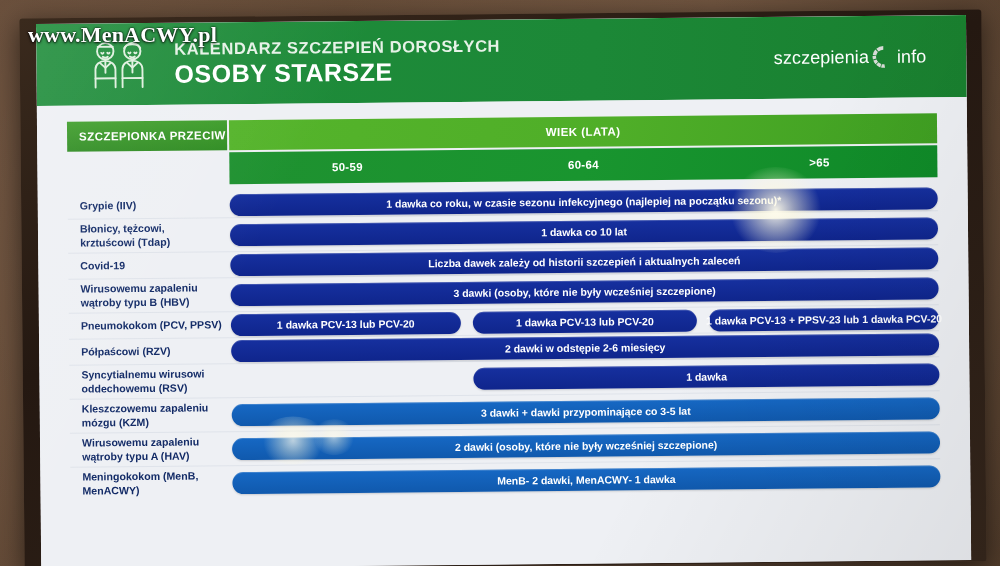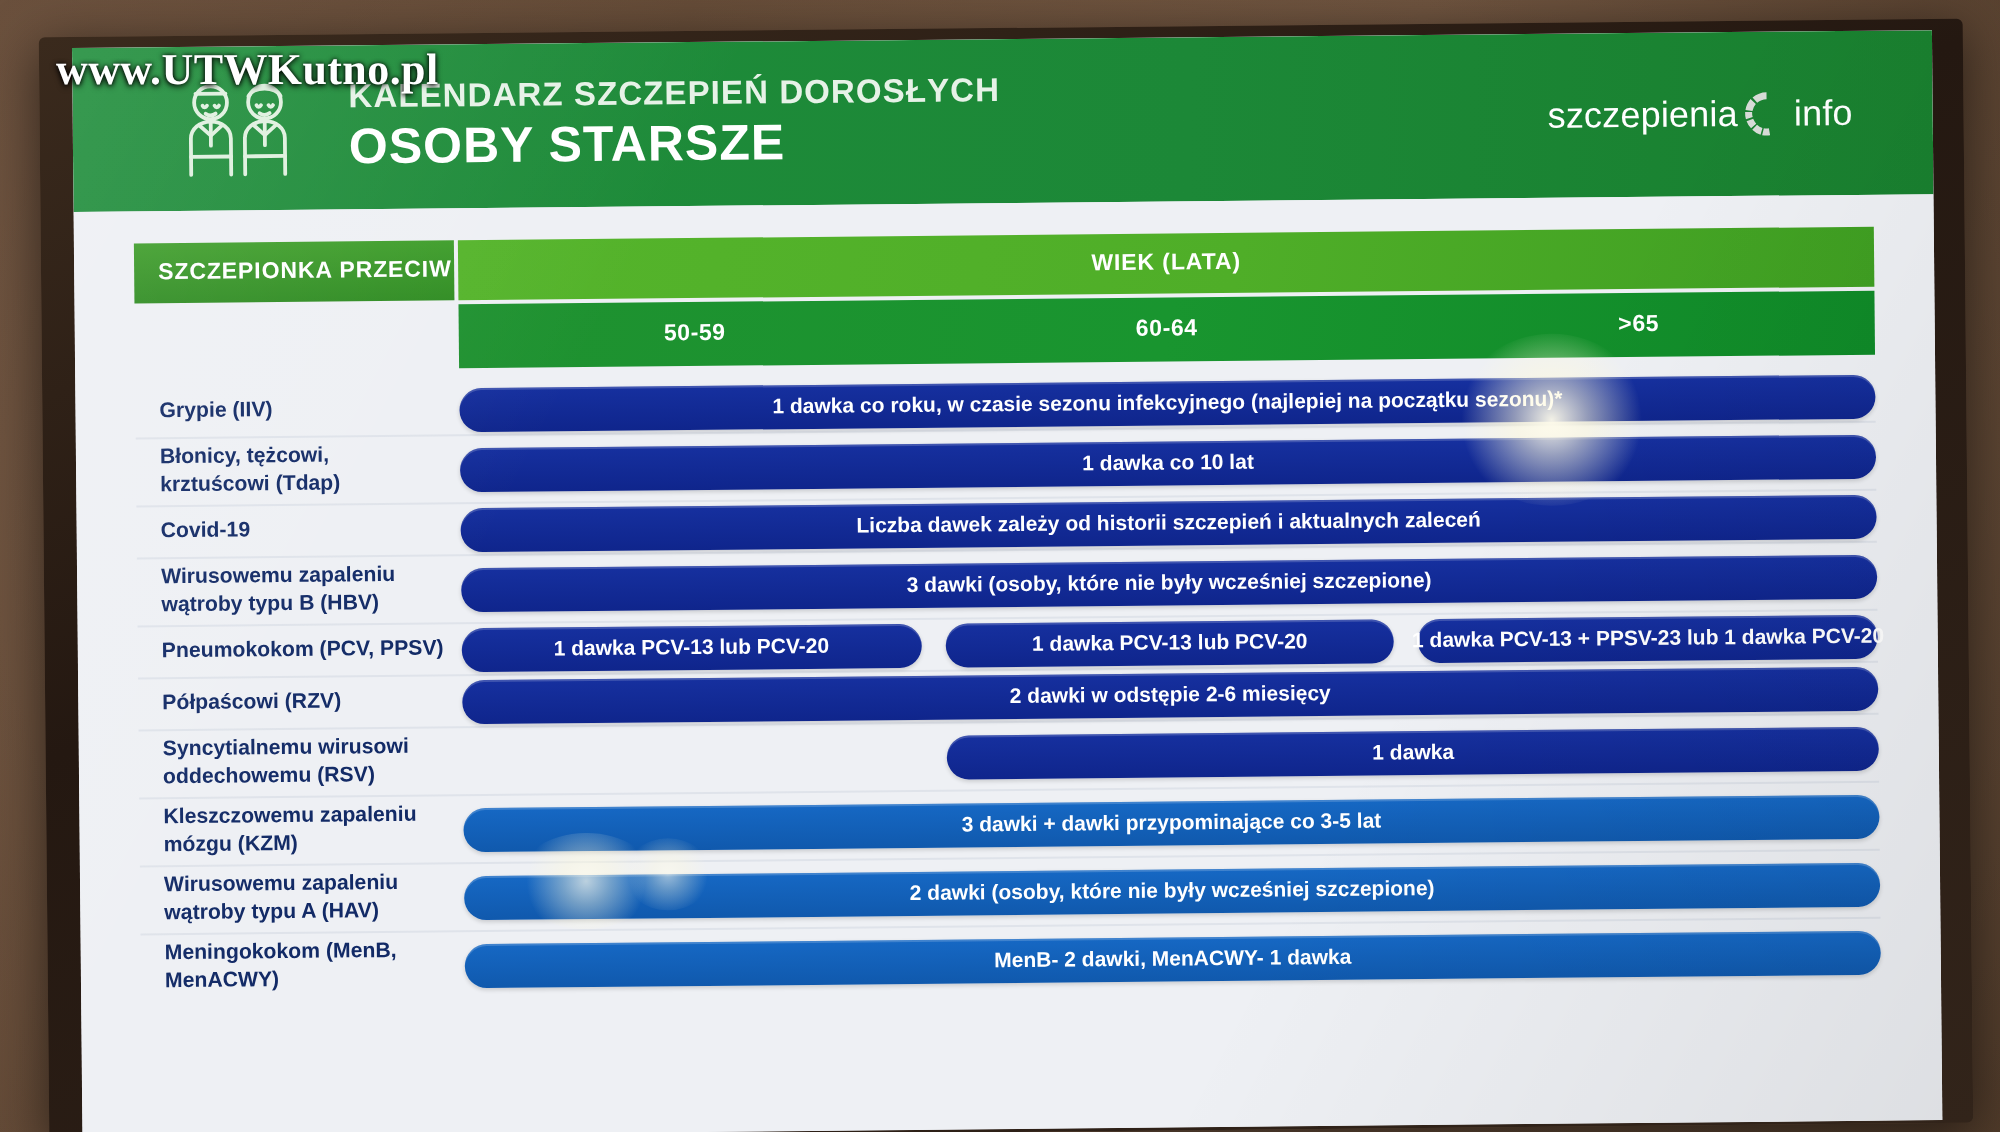--- a/index.html
+++ b/index.html
@@ -283,13 +283,13 @@
     
     
   </div>
 
   <div id="sheen"></div>
   <div class="glare" id="glare1"></div>
   <div class="glare" id="glare2"></div>
   <div class="glare" id="glare3"></div>
 </div>
 
-<div id="watermark">www.UTWKutno.pl</div>
+<div id="watermark">www.MenACWY.pl</div>
 
 </body></html>

